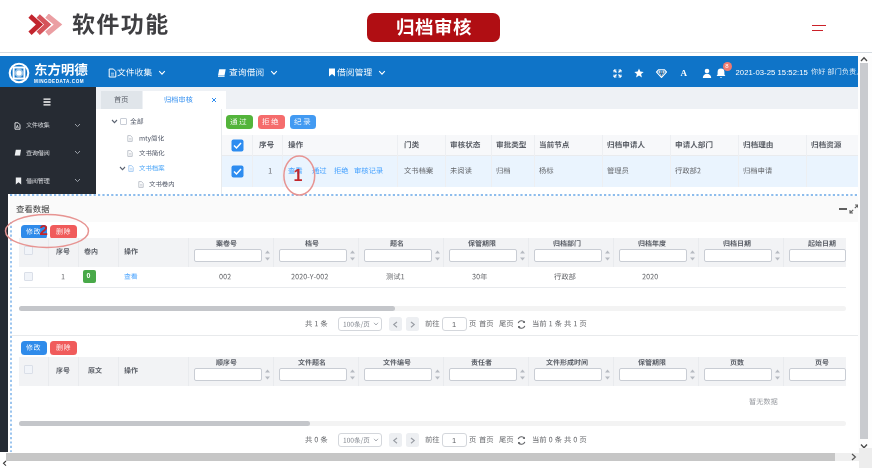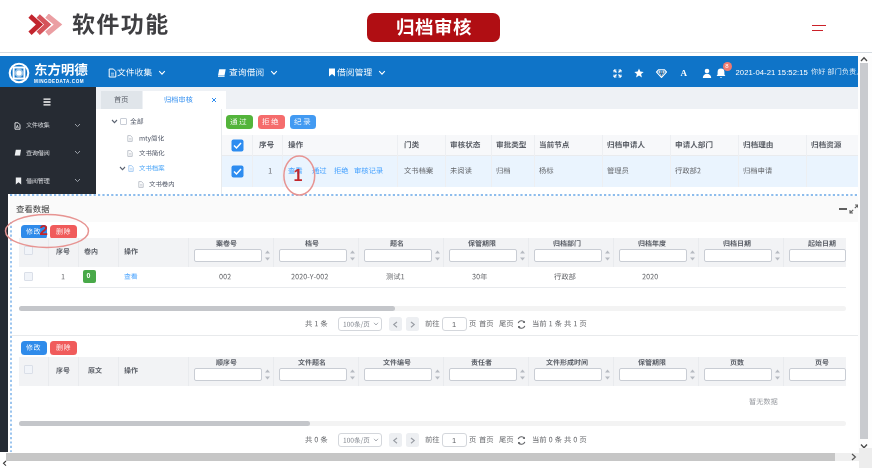--- a/index.html
+++ b/index.html
@@ -232,21 +232,21 @@
 <svg style="position:absolute;left:702px;top:67.5px;" width="10" height="10">
     <circle cx="5" cy="3" r="2.3" fill="#fff"></circle>
     <path d="M0.8 10 a4.2 4.2 0 0 1 8.4 0 z" fill="#fff"></path>
   </svg>
 <svg style="position:absolute;left:716px;top:68px;" width="10" height="10">
     <path d="M5 0.5 a3.4 3.4 0 0 1 3.4 3.4 v2.6 l1 1.5 h-8.8 l1 -1.5 v-2.6 A3.4 3.4 0 0 1 5 0.5 z" fill="#fff"></path>
     <path d="M3.8 9 a1.3 1.3 0 0 0 2.4 0 z" fill="#fff"></path>
   </svg>
 <div style="position:absolute;left:723px;top:61.5px;width:9px;height:9px;background:#f07a70;border-radius:50%"></div>
 <div style="position:absolute;left:725.3px;top:63.2px;font:6px 'Liberation Sans',sans-serif;color:#fff">8</div>
-<div style="position:absolute;left:735.5px;top:67.6px;font:7.7px 'Liberation Sans',sans-serif;color:#fff;letter-spacing:0.05px">2021-04-21 15:52:15</div>
+<div style="position:absolute;left:735.5px;top:67.6px;font:7.7px 'Liberation Sans',sans-serif;color:#fff;letter-spacing:0.05px">2021-03-25 15:52:15</div>
 <svg style="position:absolute;left:811px;top:68.0px;overflow:visible" width="54" height="11" fill="#ffffff" opacity="0.95">
     <use href="#u4F60r" transform="translate(0.0,6.2) scale(0.0072)"></use>
     <use href="#u597Dr" transform="translate(7.2,6.2) scale(0.0072)"></use>
     <use href="#u90E8r" transform="translate(16.4,6.2) scale(0.0072)"></use>
     <use href="#u95E8r" transform="translate(23.6,6.2) scale(0.0072)"></use>
     <use href="#u8D1Fr" transform="translate(30.8,6.2) scale(0.0072)"></use>
     <use href="#u8D23r" transform="translate(38.0,6.2) scale(0.0072)"></use>
     <use href="#u4EBAr" transform="translate(45.2,6.2) scale(0.0072)"></use>
   </svg>
 <div style="position:absolute;left:0px;top:86.5px;width:96px;height:366px;background:#262b33"></div>

